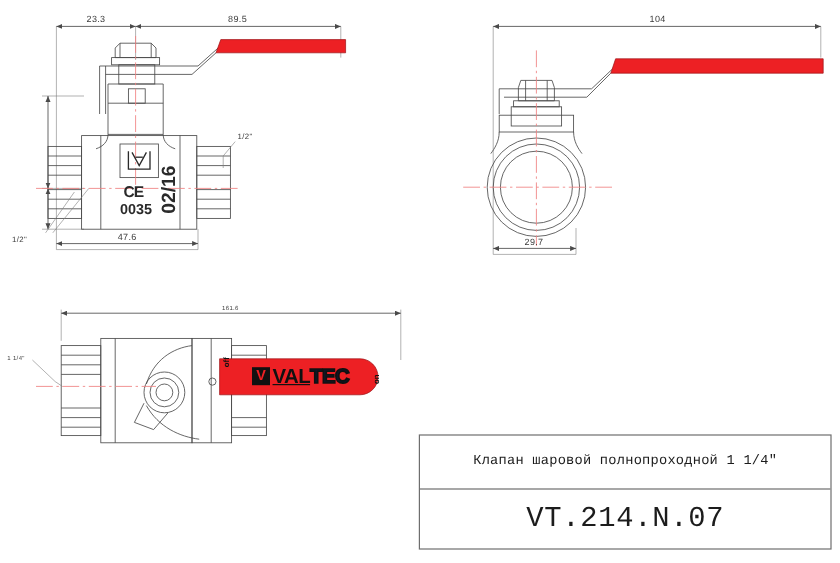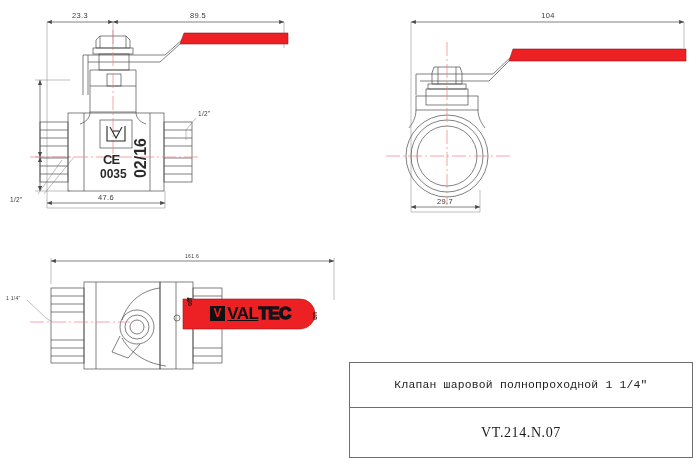--- a/index.html
+++ b/index.html
@@ -11,21 +11,21 @@
   .dimtxt.sm{font-size:6.5px;}
   .dimtxt.xs{font-size:5px;}
   .bodytxt{font-family:"Liberation Sans",sans-serif;font-weight:700;fill:#2a2a2a;}
   
   .tblock{position:absolute;left:349px;top:362px;width:344px;height:96px;
           border:1px solid #6e6e6e;background:#fff;box-sizing:border-box;}
   .tb-row{box-sizing:border-box;display:flex;align-items:center;justify-content:center;}
   .tb-row.r1{height:45px;border-bottom:1px solid #6e6e6e;}
   .tb-row.r2{height:49px;}
   .tb-desc{font-family:"Liberation Mono","DejaVu Sans Mono",monospace;font-size:11.4px;color:#1c1c1c;letter-spacing:.2px;white-space:nowrap;}
-  .tb-code{font-family:Liberation Serif, serif;font-size:14px;color:#1c1c1c;letter-spacing:.6px;}
+  .tb-code{font-family:Liberation Mono, monospace;font-size:24px;color:#1c1c1c;letter-spacing:.6px;}
   
   .handle-logo{position:absolute;left:193px;top:301px;width:115px;height:25px;
                display:flex;align-items:center;justify-content:center;pointer-events:none;}
   .lg-mark{font-family:"Liberation Sans",sans-serif;font-weight:700;font-size:17px;line-height:1;
            display:flex;align-items:center;}
   .lg-val{color:#111;letter-spacing:-0.5px;text-decoration:underline;}
   .lg-tec{color:#0f172a;-webkit-text-stroke:1.4px #111;letter-spacing:-0.5px;}
   .lg-v{display:inline-block;width:15px;height:15px;background:#111;color:#ed2024;
         font-size:12px;font-weight:700;text-align:center;line-height:15px;margin-right:2px;}
   .onoff{position:absolute;font-family:"Liberation Sans",sans-serif;font-size:6.5px;font-weight:700;color:#111;}

